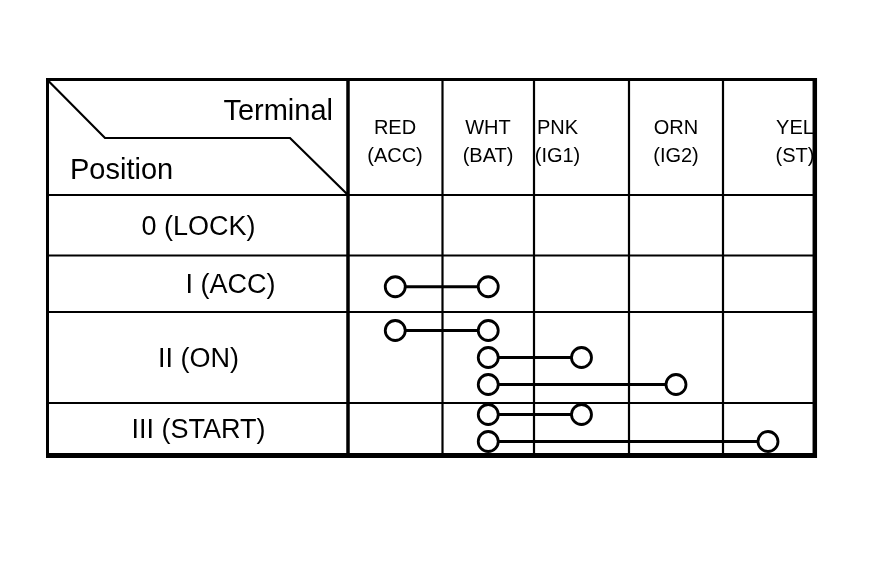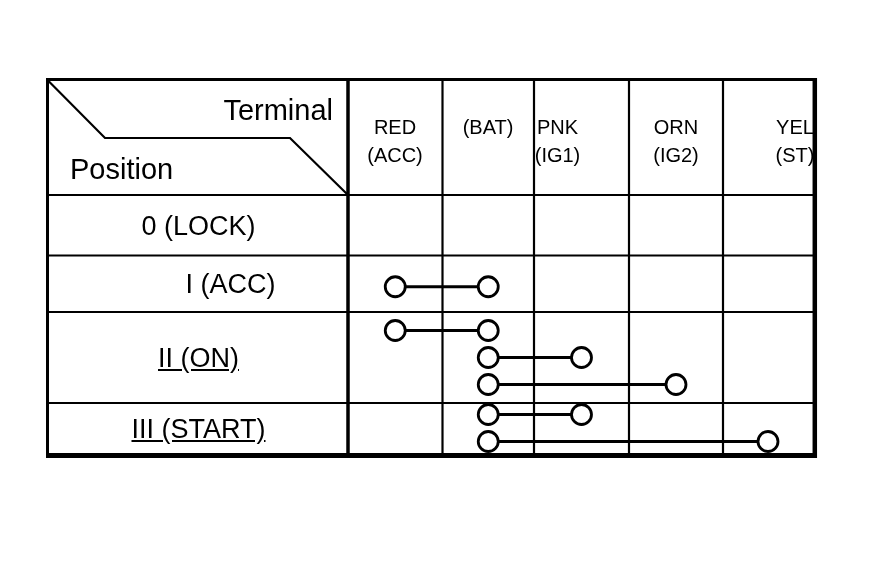--- a/index.html
+++ b/index.html
@@ -29,21 +29,21 @@
     top: 113px; height: 58px;
     font-size: 20px; line-height: 28px;
     text-align: center; white-space: nowrap;
   }
   .rowlbl {
     left: 49px; width: 299px;
     display: flex; align-items: center; justify-content: center;
     font-size: 27px; line-height: 28px;
     white-space: nowrap;
   }
-  .rowlbl.hi-row { padding-bottom: 0; box-sizing: border-box; text-decoration: underline; }
+  .rowlbl.hi-row { padding-bottom: 0; box-sizing: border-box; }
 </style>
 </head>
 <body>
 
 <div id="stage">
 
   <svg id="grid-svg" width="880" height="564" viewBox="0 0 880 564">
       <line x1="46" y1="79.5" x2="817" y2="79.5" stroke="#000000" stroke-width="3"></line>
       <line x1="47.5" y1="78" x2="47.5" y2="458" stroke="#000000" stroke-width="3"></line>
       <line x1="814.8" y1="78" x2="814.8" y2="458" stroke="#000000" stroke-width="4.5"></line>
@@ -80,20 +80,21 @@
 
   <div class="abs corner-terminal">Terminal</div>
 
   <div class="abs corner-position">Position</div>
 
   <div class="abs colhdr" style="left:348px; width:94px;">
     <div>RED</div>
     <div>(ACC)</div>
   </div>
   <div class="abs colhdr" style="left:442px; width:92px;">
+    <div>WHT</div>
     <div>(BAT)</div>
   </div>
   <div class="abs colhdr" style="left:510px; width:95px;">
     <div>PNK</div>
     <div>(IG1)</div>
   </div>
   <div class="abs colhdr" style="left:629px; width:94px;">
     <div>ORN</div>
     <div>(IG2)</div>
   </div>

